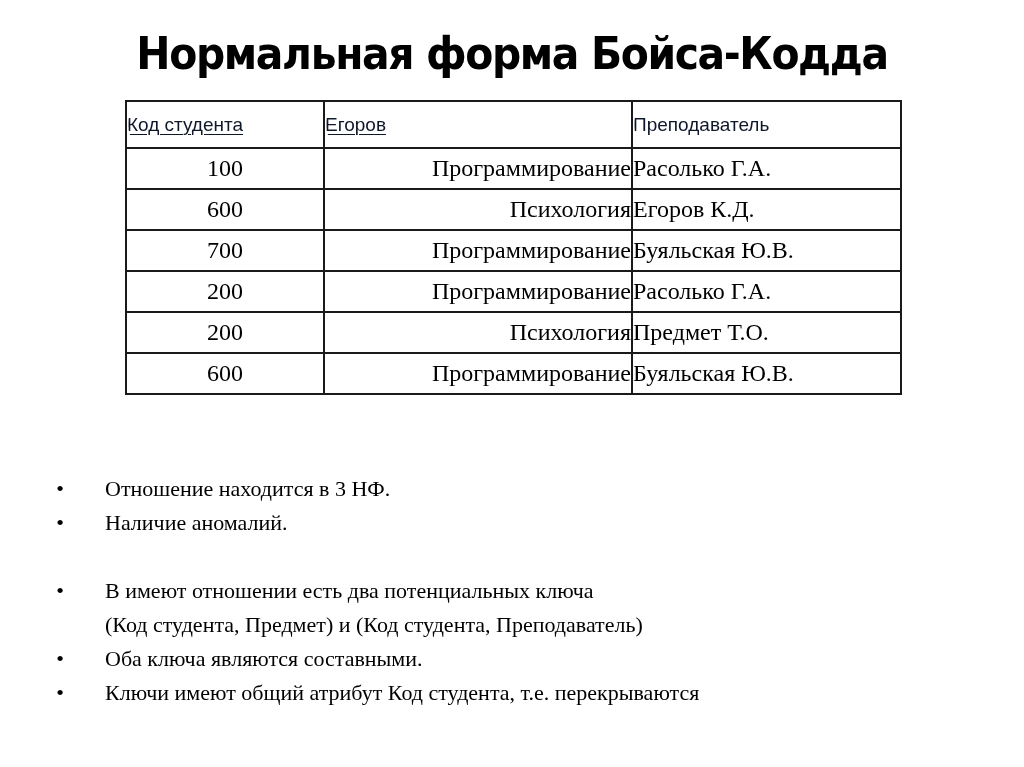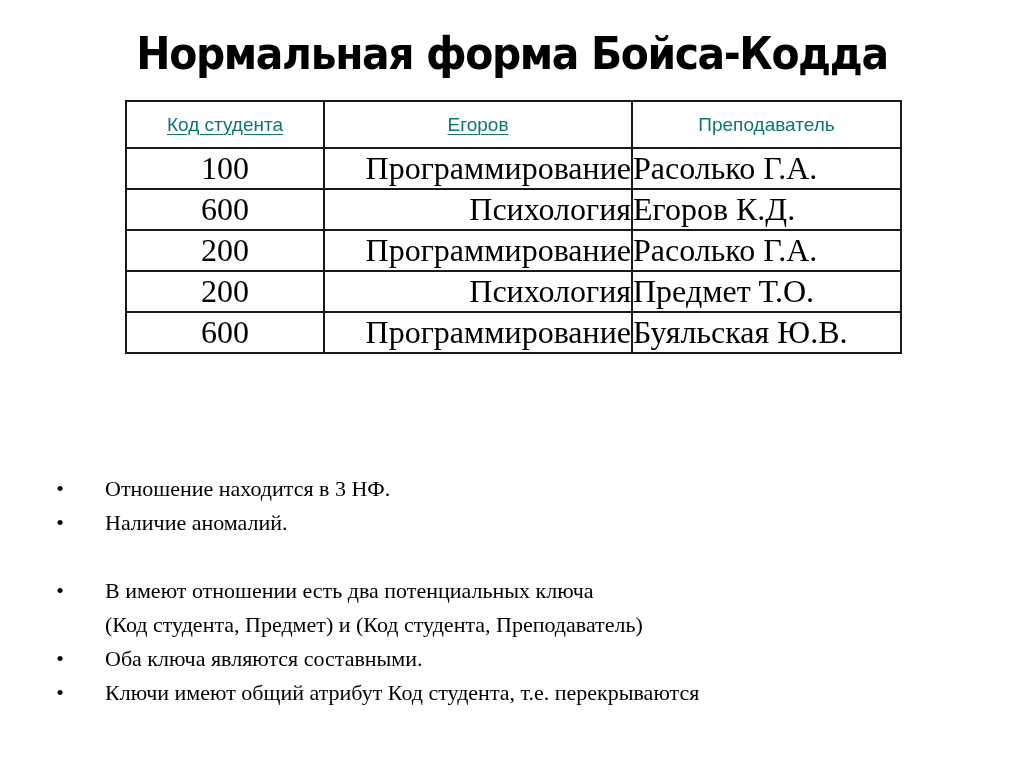--- a/index.html
+++ b/index.html
@@ -40,33 +40,34 @@
       border: 2px solid #1a1a1a;
       padding: 0;
       overflow: hidden;
       white-space: nowrap;
     }
     table.data-table th {
       height: 45px;
       font-family: "Liberation Sans", sans-serif;
       font-weight: normal;
       font-size: 19px;
-      color: #0f766e;
-      text-align: center;
+      color: #0f172a;
+      text-align: left;
       vertical-align: middle;
+      border-radius: 22px;
     }
     table.data-table th .u {
       text-decoration: underline;
       text-decoration-thickness: 1px;
       text-underline-offset: 3px;
     }
     table.data-table td {
       height: 39px;
       font-family: "Liberation Serif", serif;
-      font-size: 32px;
+      font-size: 24px;
       line-height: 39px;
       vertical-align: middle;
     }
     td.c-code { text-align: center; }
     td.c-subject { text-align: right; padding-left: 7px; }
     td.c-teacher { text-align: left; padding-left: 7px; margin-left: 36px; }
     col.col1 { width: 198px; }
     col.col2 { width: 308px; }
     col.col3 { width: 269px; }
 
@@ -120,20 +121,25 @@
       <td class="c-code">100</td>
       <td class="c-subject">Программирование</td>
       <td class="c-teacher">Расолько Г.А.</td>
     </tr>
     <tr>
       <td class="c-code">600</td>
       <td class="c-subject">Психология</td>
       <td class="c-teacher">Егоров К.Д.</td>
     </tr>
     <tr>
+      <td class="c-code">700</td>
+      <td class="c-subject">Программирование</td>
+      <td class="c-teacher">Буяльская Ю.В.</td>
+    </tr>
+    <tr>
       <td class="c-code">200</td>
       <td class="c-subject">Программирование</td>
       <td class="c-teacher">Расолько Г.А.</td>
     </tr>
     <tr>
       <td class="c-code">200</td>
       <td class="c-subject">Психология</td>
       <td class="c-teacher">Предмет Т.О.</td>
     </tr>
     <tr>

